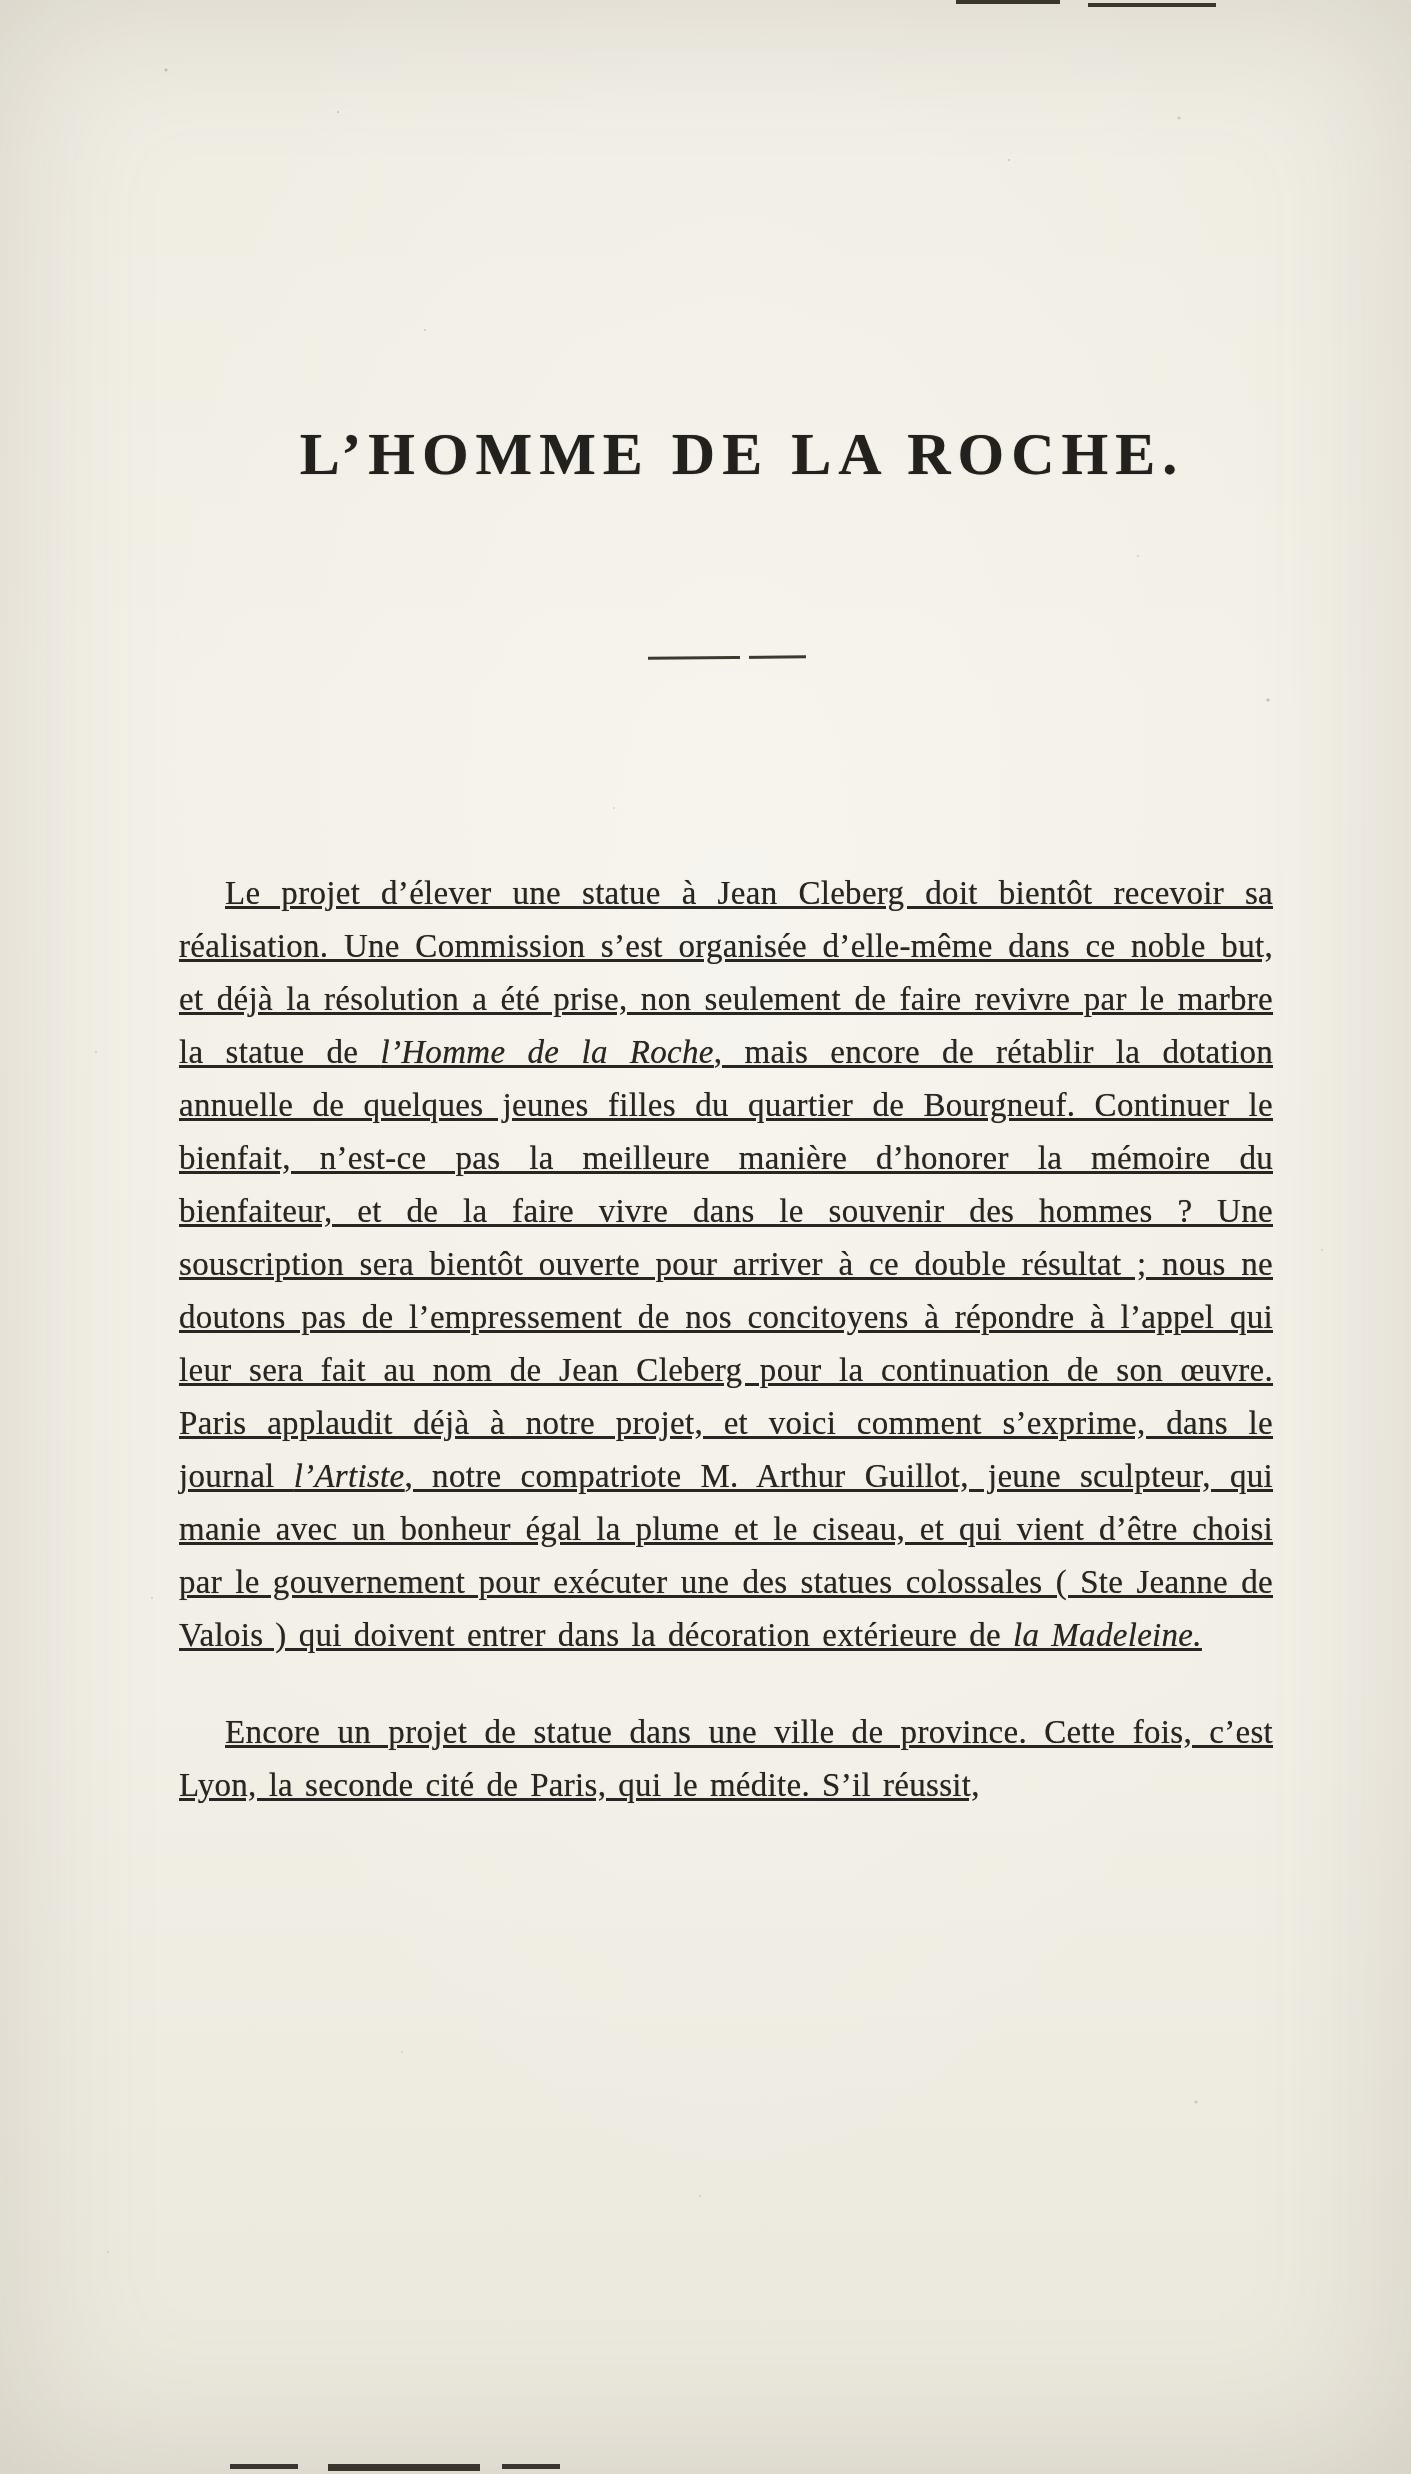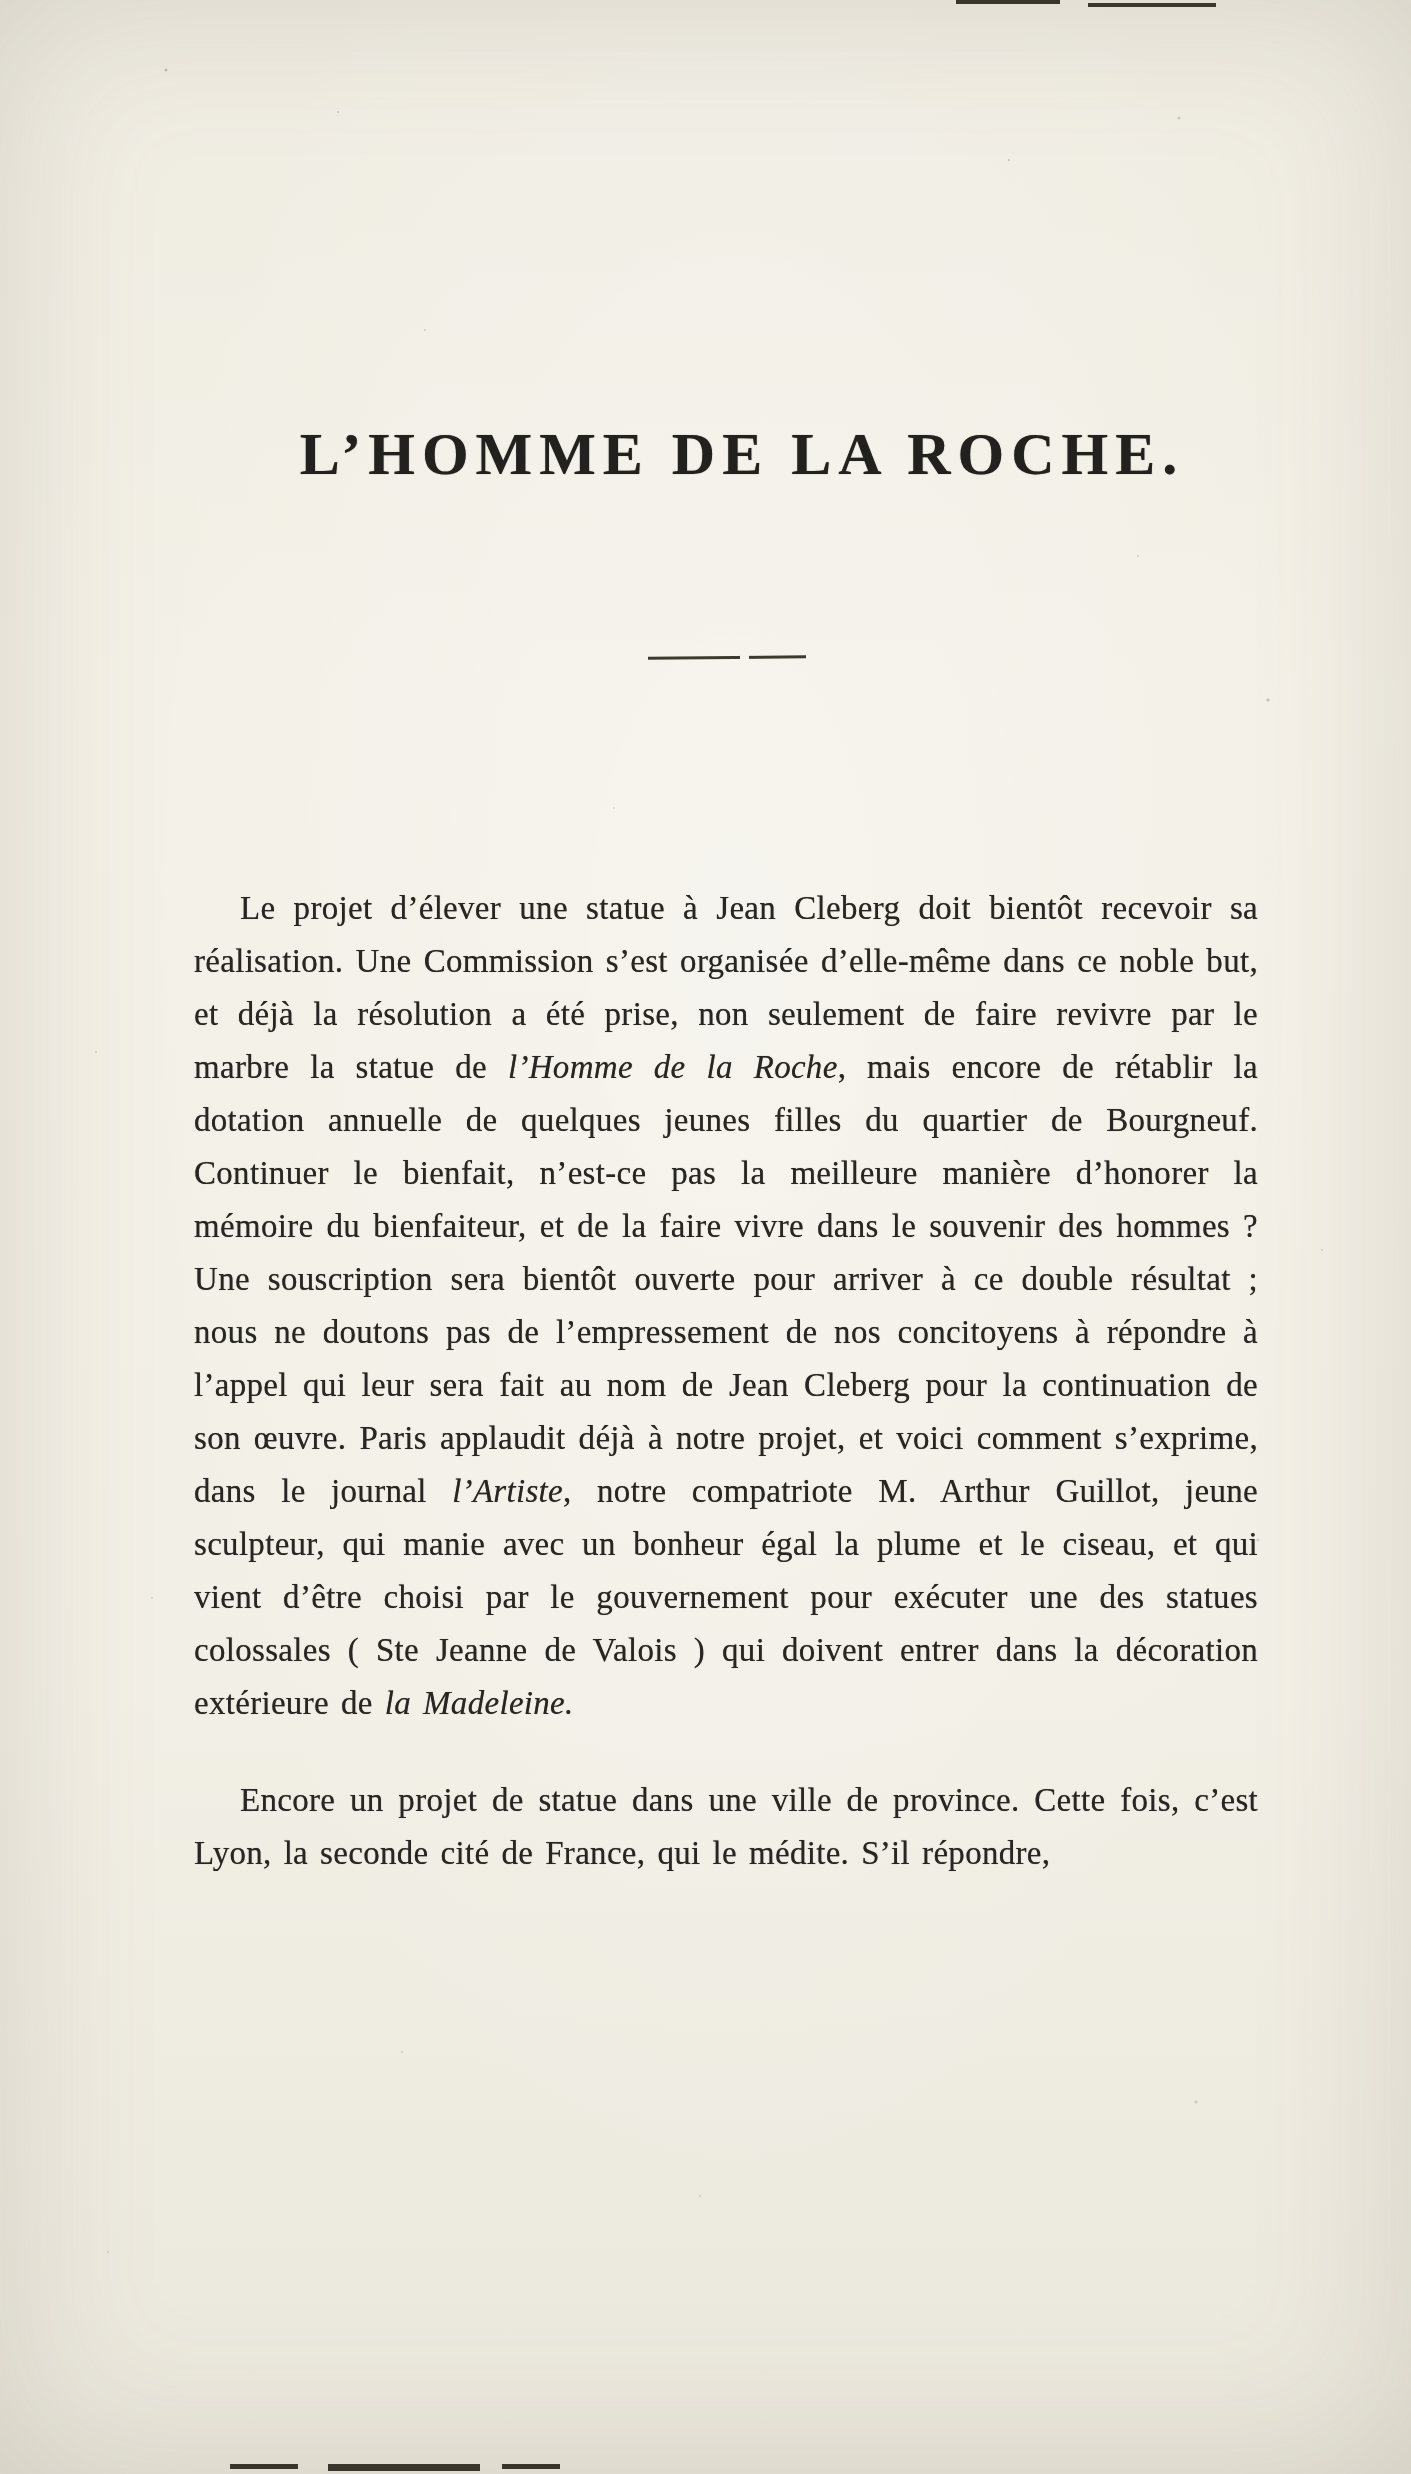--- a/index.html
+++ b/index.html
@@ -84,22 +84,23 @@
     width: 100%;
     font-size: 33px;
     line-height: 53px;
     text-align: justify;
     word-spacing: 3.5px;
     letter-spacing: 0.3px;
     color: #282622;
     text-shadow: 0 0 0.7px rgba(40,38,34,0.65);
   }
   .body-text p {
-    margin: 16px;
+    margin: 1px;
     text-indent: 46px;
+    text-decoration: underline;
   }
   .body-text p + p {
     margin-top: 44px;
   }
   .italic {
     font-style: italic;
   }
   
   .artifact {
     position: absolute;
@@ -122,20 +123,20 @@
 <div class="artifact a-top2"></div>
 
 <div class="content">
 
   <h1 class="page-title">L’HOMME DE LA ROCHE.</h1>
 
   <div class="divider"></div>
 
   <div class="body-text">
     <p><span>Le projet d’élever une statue à Jean Cleberg doit bientôt recevoir sa réalisation. Une Commission s’est organisée d’elle-même dans ce noble but, et déjà la résolution a été prise, non seulement de faire revivre par le marbre la statue de </span><span class="italic">l’Homme de la Roche</span><span>, mais encore de rétablir la dotation annuelle de quelques jeunes filles du quartier de Bourgneuf. Continuer le bienfait, n’est-ce pas la meilleure manière d’honorer la mémoire du bienfaiteur, et de la faire vivre dans le souvenir des hommes ? Une souscription sera bientôt ouverte pour arriver à ce double résultat ; nous ne doutons pas de l’empressement de nos concitoyens à répondre à l’appel qui leur sera fait au nom de Jean Cleberg pour la continuation de son œuvre. Paris applaudit déjà à notre projet, et voici comment s’exprime, dans le journal </span><span class="italic">l’Artiste</span><span>, notre compatriote M. Arthur Guillot, jeune sculpteur, qui manie avec un bonheur égal la plume et le ciseau, et qui vient d’être choisi par le gouvernement pour exécuter une des statues colossales ( Ste Jeanne de Valois ) qui doivent entrer dans la décoration extérieure de </span><span class="italic">la Madeleine.</span></p>
-    <p><span>Encore un projet de statue dans une ville de province. Cette fois, c’est Lyon, la seconde cité de France, qui le médite. S’il répondre,</span></p>
+    <p><span>Encore un projet de statue dans une ville de province. Cette fois, c’est Lyon, la seconde cité de Paris, qui le médite. S’il réussit,</span></p>
   </div>
 
 </div>
 
 <div class="artifact a-bot1"></div>
 <div class="artifact a-bot2"></div>
 <div class="artifact a-bot3"></div>
 
 </body></html>

